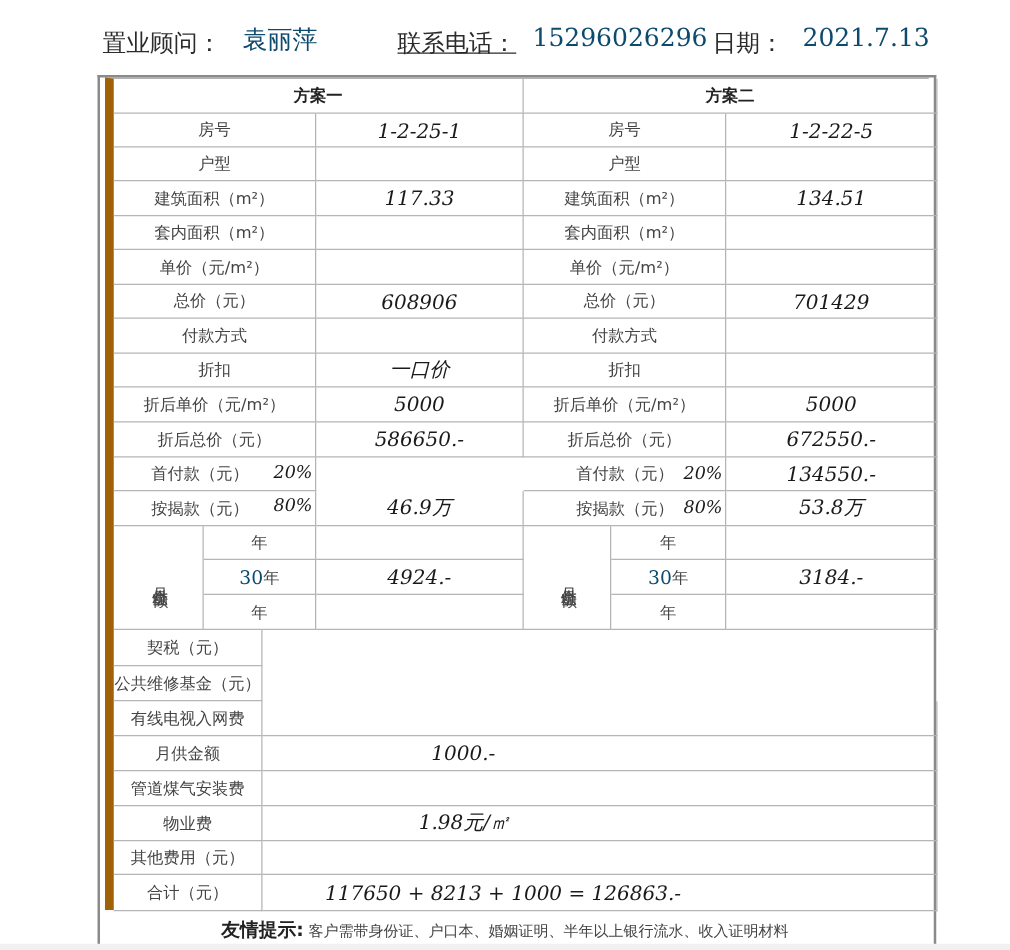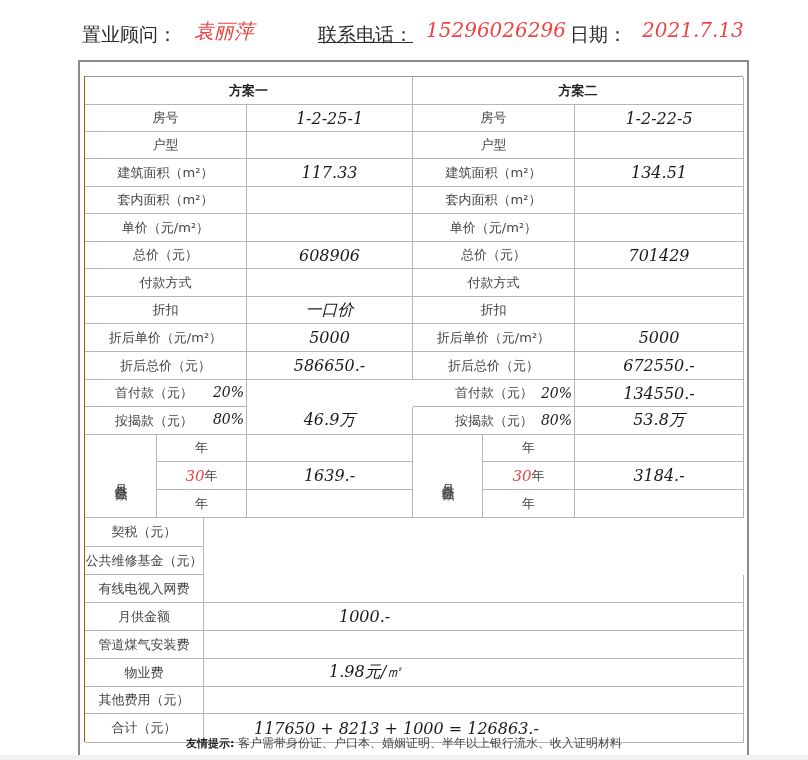--- a/index.html
+++ b/index.html
@@ -1,31 +1,31 @@
 <!DOCTYPE html>
 <html><head>
 <meta charset="utf-8">
 <style>
   * { box-sizing: border-box; margin: 0; padding: 0; }
   html, body { width: 808px; height: 760px; background: #ffffff; overflow: hidden; }
   body { position: relative; font-family: "DejaVu Sans", sans-serif; color: #333; }
   .header { position: absolute; top: 14px; left: 82px; width: 680px; height: 40px; font-size: 19px; color: #2b2b2b; }
   .header span { position: absolute; top: 8px; white-space: nowrap; }
-  .hand { font-family: "DejaVu Serif", serif; font-style: italic; color: #ef4444; }
+  .hand { font-family: "DejaVu Serif", serif; color: #0c4a6e; }
   .header .hand { font-size: 20px; top: 4px; }
   .outer { position: absolute; left: 78px; top: 60px; width: 671px; height: 700px; border: 2px solid #8a8a8a; border-bottom: none; }
   .cell { position: absolute; border-right: 1px solid #b5b5b5; border-bottom: 1px solid #b5b5b5;
           display: flex; align-items: center; justify-content: center; font-size: 13px; color: #444; white-space: nowrap; }
-  .tbl { position: absolute; left: 84px; top: 76px; width: 659px; height: 666px; border-top: 1px solid #999; border-left: 1px solid #a16207; }
+  .tbl { position: absolute; left: 84px; top: 62px; width: 659px; height: 666px; border-top: 1px solid #999; border-left: 7px solid #a16207; }
   .cell.v { font-family: "DejaVu Serif", serif; font-style: italic; font-size: 16px; color: #1a1a1a; }
   .bold { font-weight: bold; color: #222; }
   .pct { position: absolute; font-family: "DejaVu Serif", serif; font-style: italic; font-size: 14px; color: #1a1a1a; }
   .vert { writing-mode: vertical-rl; text-orientation: upright; letter-spacing: 1px; font-size: 13px; }
   .footer { position: absolute; left: 0; width: 808px; top: 735px; text-align: center; font-size: 12px; color: #444; }
-  .footer b { color: #222; font-size: 11px; }
+  .footer b { color: #222; font-size: 15px; }
   .bottombar { position: absolute; left: 0; top: 755px; width: 808px; height: 5px; background: #f1f1f1; }
 </style>
 </head>
 <body>
 
 <div class="header">
   <span style="left:0;">置业顾问：</span>
   <span class="hand" style="left:112px;">袁丽萍</span>
   <span style="left:236px;text-decoration:underline;">联系电话：</span>
   <span class="hand" style="left:344px;">15296026296</span>
@@ -94,21 +94,21 @@
     <div class="cell v" style="left: 162px; top: 358px; width: 166px; height: 27px;"></div>
     <div class="cell" style="left: 398px; top: 358px; width: 92px; height: 27px;">
       <span class="hand" style="font-size: 15px;"></span>
       <span>年</span>
     </div>
     <div class="cell v" style="left: 490px; top: 358px; width: 169px; height: 27px;"></div>
     <div class="cell" style="left: 72px; top: 385px; width: 90px; height: 28px;">
       <span class="hand" style="font-size: 15px;">30</span>
       <span>年</span>
     </div>
-    <div class="cell v" style="left: 162px; top: 385px; width: 166px; height: 28px;">1639.-</div>
+    <div class="cell v" style="left: 162px; top: 385px; width: 166px; height: 28px;">4924.-</div>
     <div class="cell" style="left: 398px; top: 385px; width: 92px; height: 28px;">
       <span class="hand" style="font-size: 15px;">30</span>
       <span>年</span>
     </div>
     <div class="cell v" style="left: 490px; top: 385px; width: 169px; height: 28px;">3184.-</div>
     <div class="cell" style="left: 72px; top: 413px; width: 90px; height: 28px;">
       <span class="hand" style="font-size: 15px;"></span>
       <span>年</span>
     </div>
     <div class="cell v" style="left: 162px; top: 413px; width: 166px; height: 28px;"></div>

